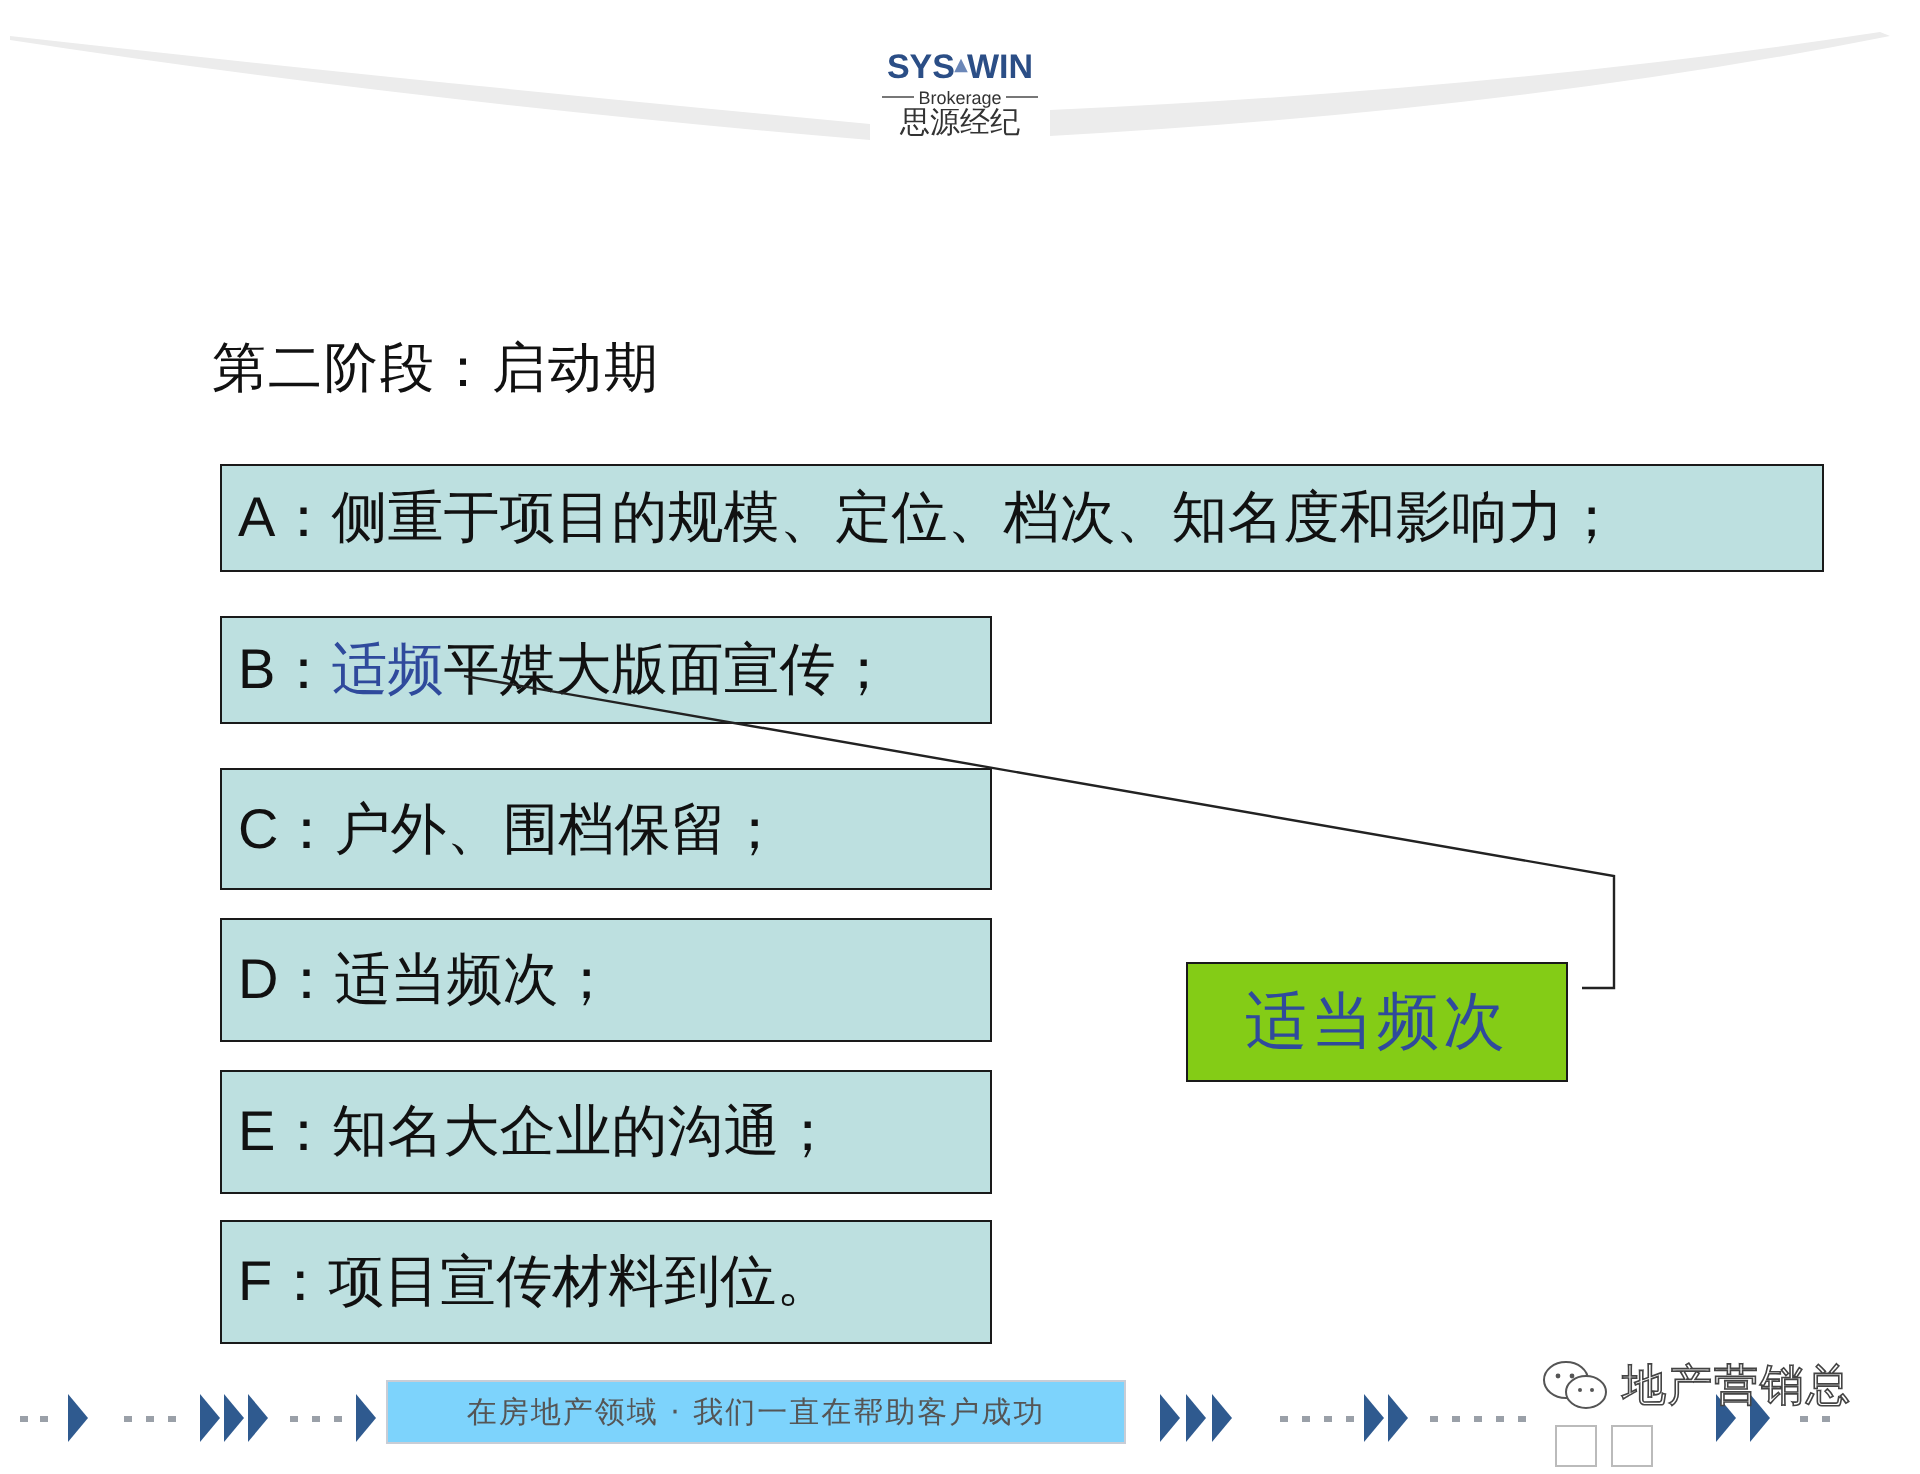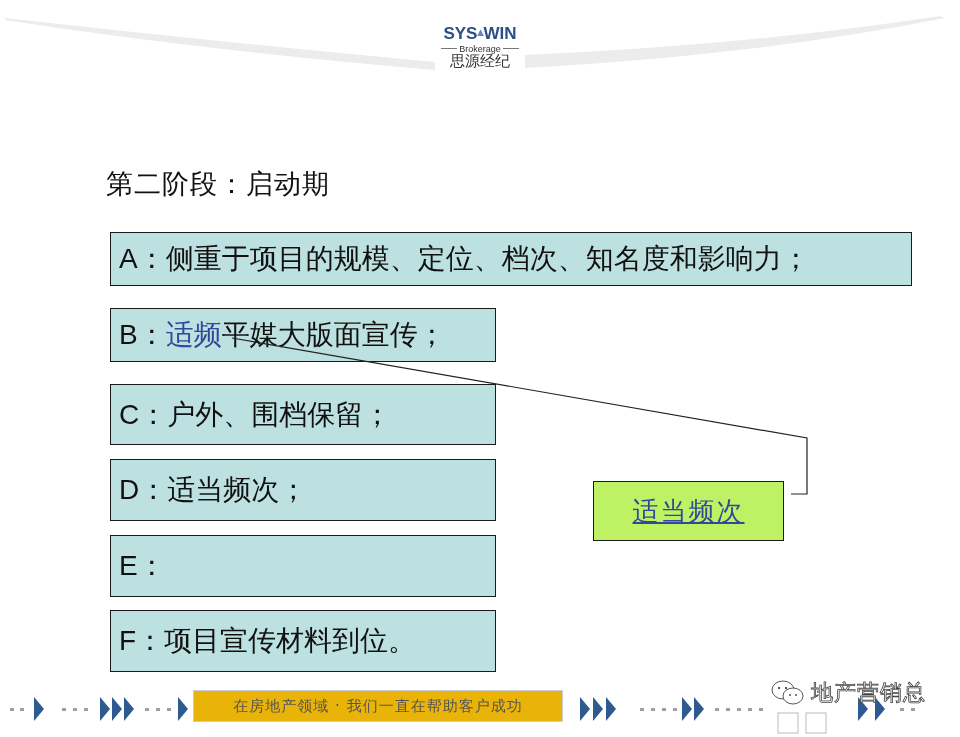--- a/index.html
+++ b/index.html
@@ -22,30 +22,30 @@
   .box {
     position:absolute; box-sizing:border-box;
     background:#bde0e0; border:1.5px solid #1a1a1a;
     font-size:28px; line-height:1; color:#111;
     display:flex; align-items:center; padding-left:8px;
     white-space:nowrap;
   }
   .box .letter { font-family:"Liberation Sans", sans-serif; }
   .box .hl { color:#2f4a9c; }
   .callout {
-    position:absolute; box-sizing:border-box; background:#bef264;
+    position:absolute; box-sizing:border-box; background:#84cc16;
     border:1.5px solid #1a1a1a; display:flex; align-items:center; justify-content:center;
-    font-size:26px; color:#2f4a9c; letter-spacing:2px;text-decoration:underline;
+    font-size:31px; color:#2f4a9c; letter-spacing:2px;
   }
   .connector { position:absolute; left:0; top:0; width:960px; height:737px; pointer-events:none; }
 
   .footer-deco { position:absolute; left:0; top:680px; width:960px; height:57px; }
   .footer-slogan {
     position:absolute; left:193px; top:690px; width:370px; height:32px; box-sizing:border-box;
-    border:1.5px solid #c8cdd6; background:#eab308;
+    border:1.5px solid #c8cdd6; background:#7dd3fc;
     display:flex; align-items:center; justify-content:center;
     font-size:15px; color:#555; letter-spacing:1px;
   }
   .watermark { position:absolute; left:770px; top:678px; display:flex; align-items:center; }
   .watermark-text { font-size:22px; color:#fff; -webkit-text-stroke:0.8px #444; letter-spacing:1px; margin-left:5px; }
 </style>
 </head>
 <body>
 
 <svg class="swoosh" viewBox="0 0 960 80">
@@ -78,20 +78,21 @@
     <span>户外、围档保留；</span>
 </div>
 <div class="box" style="left:110px;top:459px;width:386px;height:62px;">
   <span class="letter">D</span>
     <span>：</span>
     <span>适当频次；</span>
 </div>
 <div class="box" style="left:110px;top:535px;width:386px;height:62px;">
   <span class="letter">E</span>
     <span>：</span>
+    <span>知名大企业的沟通；</span>
 </div>
 <div class="box" style="left:110px;top:610px;width:386px;height:62px;">
   <span class="letter">F</span>
     <span>：</span>
     <span>项目宣传材料到位。</span>
 </div>
 
 <div class="callout" style="left:593px;top:481px;width:191px;height:60px;">适当频次</div>
 
 <svg class="connector" viewBox="0 0 960 737">

